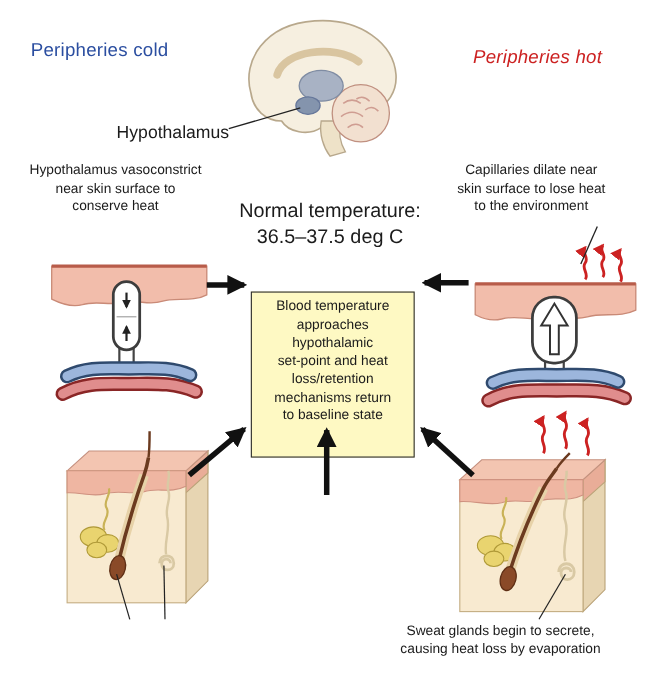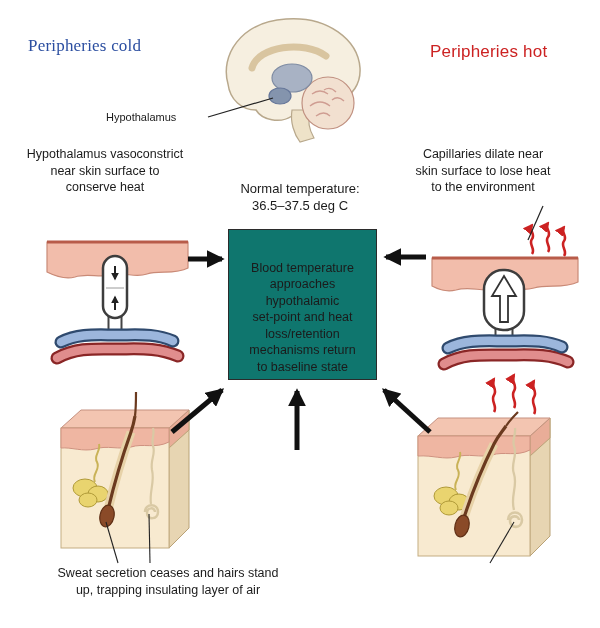--- a/index.html
+++ b/index.html
@@ -2,46 +2,46 @@
 <html style="--cold-heading: #2b4ea0; --hot-heading: #cc2222; --heat-arrow: #cc2222; --black-arrow: #111111; --skin-pink: #f2bdab; --dermis-cream: #f8ead0; --vein-blue: #9cb6dc; --artery-red: #e08d8d; --sweat-gland-yellow: #e9d46f;"><head>
 <meta charset="utf-8">
 <style>
   * { margin:0; padding:0; box-sizing:border-box; }
   html,body { background:#ffffff; }
   body { font-family:"Liberation Sans", sans-serif; color:#1b1b1b; }
   .canvas { position:relative; width:600px; height:628px; background:#ffffff; overflow:hidden; }
   .abs { position:absolute; }
   .caption { font-size:12.5px; line-height:1.32; text-align:center; white-space:pre-line; }
   .heading { font-size:17px; letter-spacing:.2px; }
-  #heading-cold { color:var(--cold-heading,#2b4ea0);font-family:Liberation Serif, serif; }
-  #heading-hot  { color:var(--hot-heading,#cc2222); }
-  .centerbox { border:1.6px solid #2b2b2b; background:#0f766e; display:flex; align-items:flex-end; justify-content:center; padding:4px; }
+  #heading-cold { color:var(--cold-heading,#2b4ea0); }
+  #heading-hot  { color:var(--hot-heading,#cc2222);font-style:italic; }
+  .centerbox { border:1.6px solid #2b2b2b; background:#fef9c3; display:flex; align-items:flex-start; justify-content:center; padding:4px;margin-top:36px; }
   svg { display:block; overflow:visible; }
 </style>
 </head>
 <body>
 
 <div class="canvas">
 
   <div class="abs heading" id="heading-cold" style="left:28px;top:36px;">Peripheries cold</div>
   <div class="abs heading" id="heading-hot" style="left:430px;top:42px;">Peripheries hot</div>
 
   <svg class="abs" style="left:200px;top:6px;" width="180" height="140" viewBox="0 0 180 140">
     <path d="M28,78 C20,50 40,16 86,13 C128,10 158,34 160,62 C161,78 152,90 140,94 C138,104 128,110 118,107 C112,114 100,116 92,110 C80,118 62,114 56,104 C42,104 30,94 28,78 Z" fill="#f6efe0" stroke="#b8a88c" stroke-width="1.5"></path>
     <path d="M92,104 C90,116 94,128 100,136 L114,132 C108,122 108,112 110,104 Z" fill="#eee2c8" stroke="#b8a88c" stroke-width="1.2"></path>
     <circle cx="128" cy="97" r="26" fill="#f2e0d0" stroke="#c09080" stroke-width="1.2"></circle>
     <path d="M112,88 q8,-6 16,0 M110,100 q10,-8 20,0 M116,110 q8,-6 14,0 M124,84 q6,-4 12,2 M132,94 q6,-5 12,1" stroke="#cf9d92" stroke-width="1.4" fill="none"></path>
     <path d="M52,62 C58,40 104,34 126,50" stroke="#d9c5a0" stroke-width="7" fill="none" stroke-linecap="round"></path>
     <ellipse cx="92" cy="72" rx="20" ry="14" fill="#a8b2c4" stroke="#7f8ca3" stroke-width="1.2"></ellipse>
     <ellipse cx="80" cy="90" rx="11" ry="8" fill="#8494ad" stroke="#66779a" stroke-width="1.2"></ellipse>
   </svg>
 
-  <div class="abs caption" style="left:106px;top:110px;font-size:11px;">Hypothalamus</div>
+  <div class="abs caption" style="left:106px;top:110px;font-size:16px;">Hypothalamus</div>
 
-  <div class="abs caption" style="left:205px;top:180px;width:190px;font-size:13px;">Normal temperature:
+  <div class="abs caption" style="left:205px;top:180px;width:190px;font-size:18px;">Normal temperature:
 36.5–37.5 deg C</div>
 
   <div class="abs caption" style="left:15px;top:146px;width:180px;">Hypothalamus vasoconstrict
 near skin surface to
 conserve heat</div>
   <div class="abs caption" style="left:393px;top:146px;width:180px;">Capillaries dilate near
 skin surface to lose heat
 to the environment</div>
 
   <svg class="abs" style="left:45px;top:228px;" width="145" height="140" viewBox="0 0 145 140">
@@ -140,22 +140,22 @@
     </g>
     <path d="M46,122 C42,114 52,110 48,102 C44,96 52,91 50,84" stroke="#c9b257" stroke-width="2" fill="none"></path>
     <path d="M98,152 c0,-10 14,-10 14,0 c0,9 -12,9 -12,1 c0,-6 9,-6 9,-1" stroke="#d9c9a4" stroke-width="2.6" fill="none"></path>
     <path d="M104,142 C100,128 108,118 104,106 C100,96 108,88 104,78 C102,72 106,66 105,60" stroke="#d9c9a4" stroke-width="2.3" fill="none"></path>
     <path d="M52,156 C60,130 70,104 84,76" stroke="#e7d2a8" stroke-width="9" fill="none"></path>
     <path d="M52,156 C60,130 70,104 84,76 C88,68 92,64 96,58" stroke="#6b3a1f" stroke-width="3.2" fill="none"></path>
     <path d="M96,58 C100,52 104,48 108,44" stroke="#6b3a1f" stroke-width="2.2" fill="none"></path>
     <ellipse cx="52" cy="158" rx="7" ry="11" transform="rotate(14 52 158)" fill="#8a4a28" stroke="#5f2f15" stroke-width="1.2"></ellipse>
   </svg>
 
-  <div class="abs caption" style="left:18px;top:565px;width:300px;">Sweat secretion ceases and hairs stand
-up, trapping insulating layer of air</div>
+  <div class="abs caption" style="left:330px;top:565px;width:250px;">Sweat glands begin to secrete,
+causing heat loss by evaporation</div>
 
   <svg class="abs" style="left:0;top:0;pointer-events:none;" width="600" height="628" viewBox="0 0 600 628">
     <defs>
       <marker id="ah" viewBox="0 0 10 10" markerWidth="3.6" markerHeight="3.6" refX="8.5" refY="5" orient="auto" markerUnits="strokeWidth">
         <path d="M0,0 L10,5 L0,10 Z" fill="#111"></path>
       </marker>
     </defs>
     <line x1="188" y1="259" x2="222" y2="259" stroke="#111" stroke-width="5" marker-end="url(#ah)"></line>
     <line x1="426" y1="257" x2="386" y2="257" stroke="#111" stroke-width="5" marker-end="url(#ah)"></line>
     <line x1="172" y1="432" x2="222" y2="390" stroke="#111" stroke-width="5" marker-end="url(#ah)"></line>

